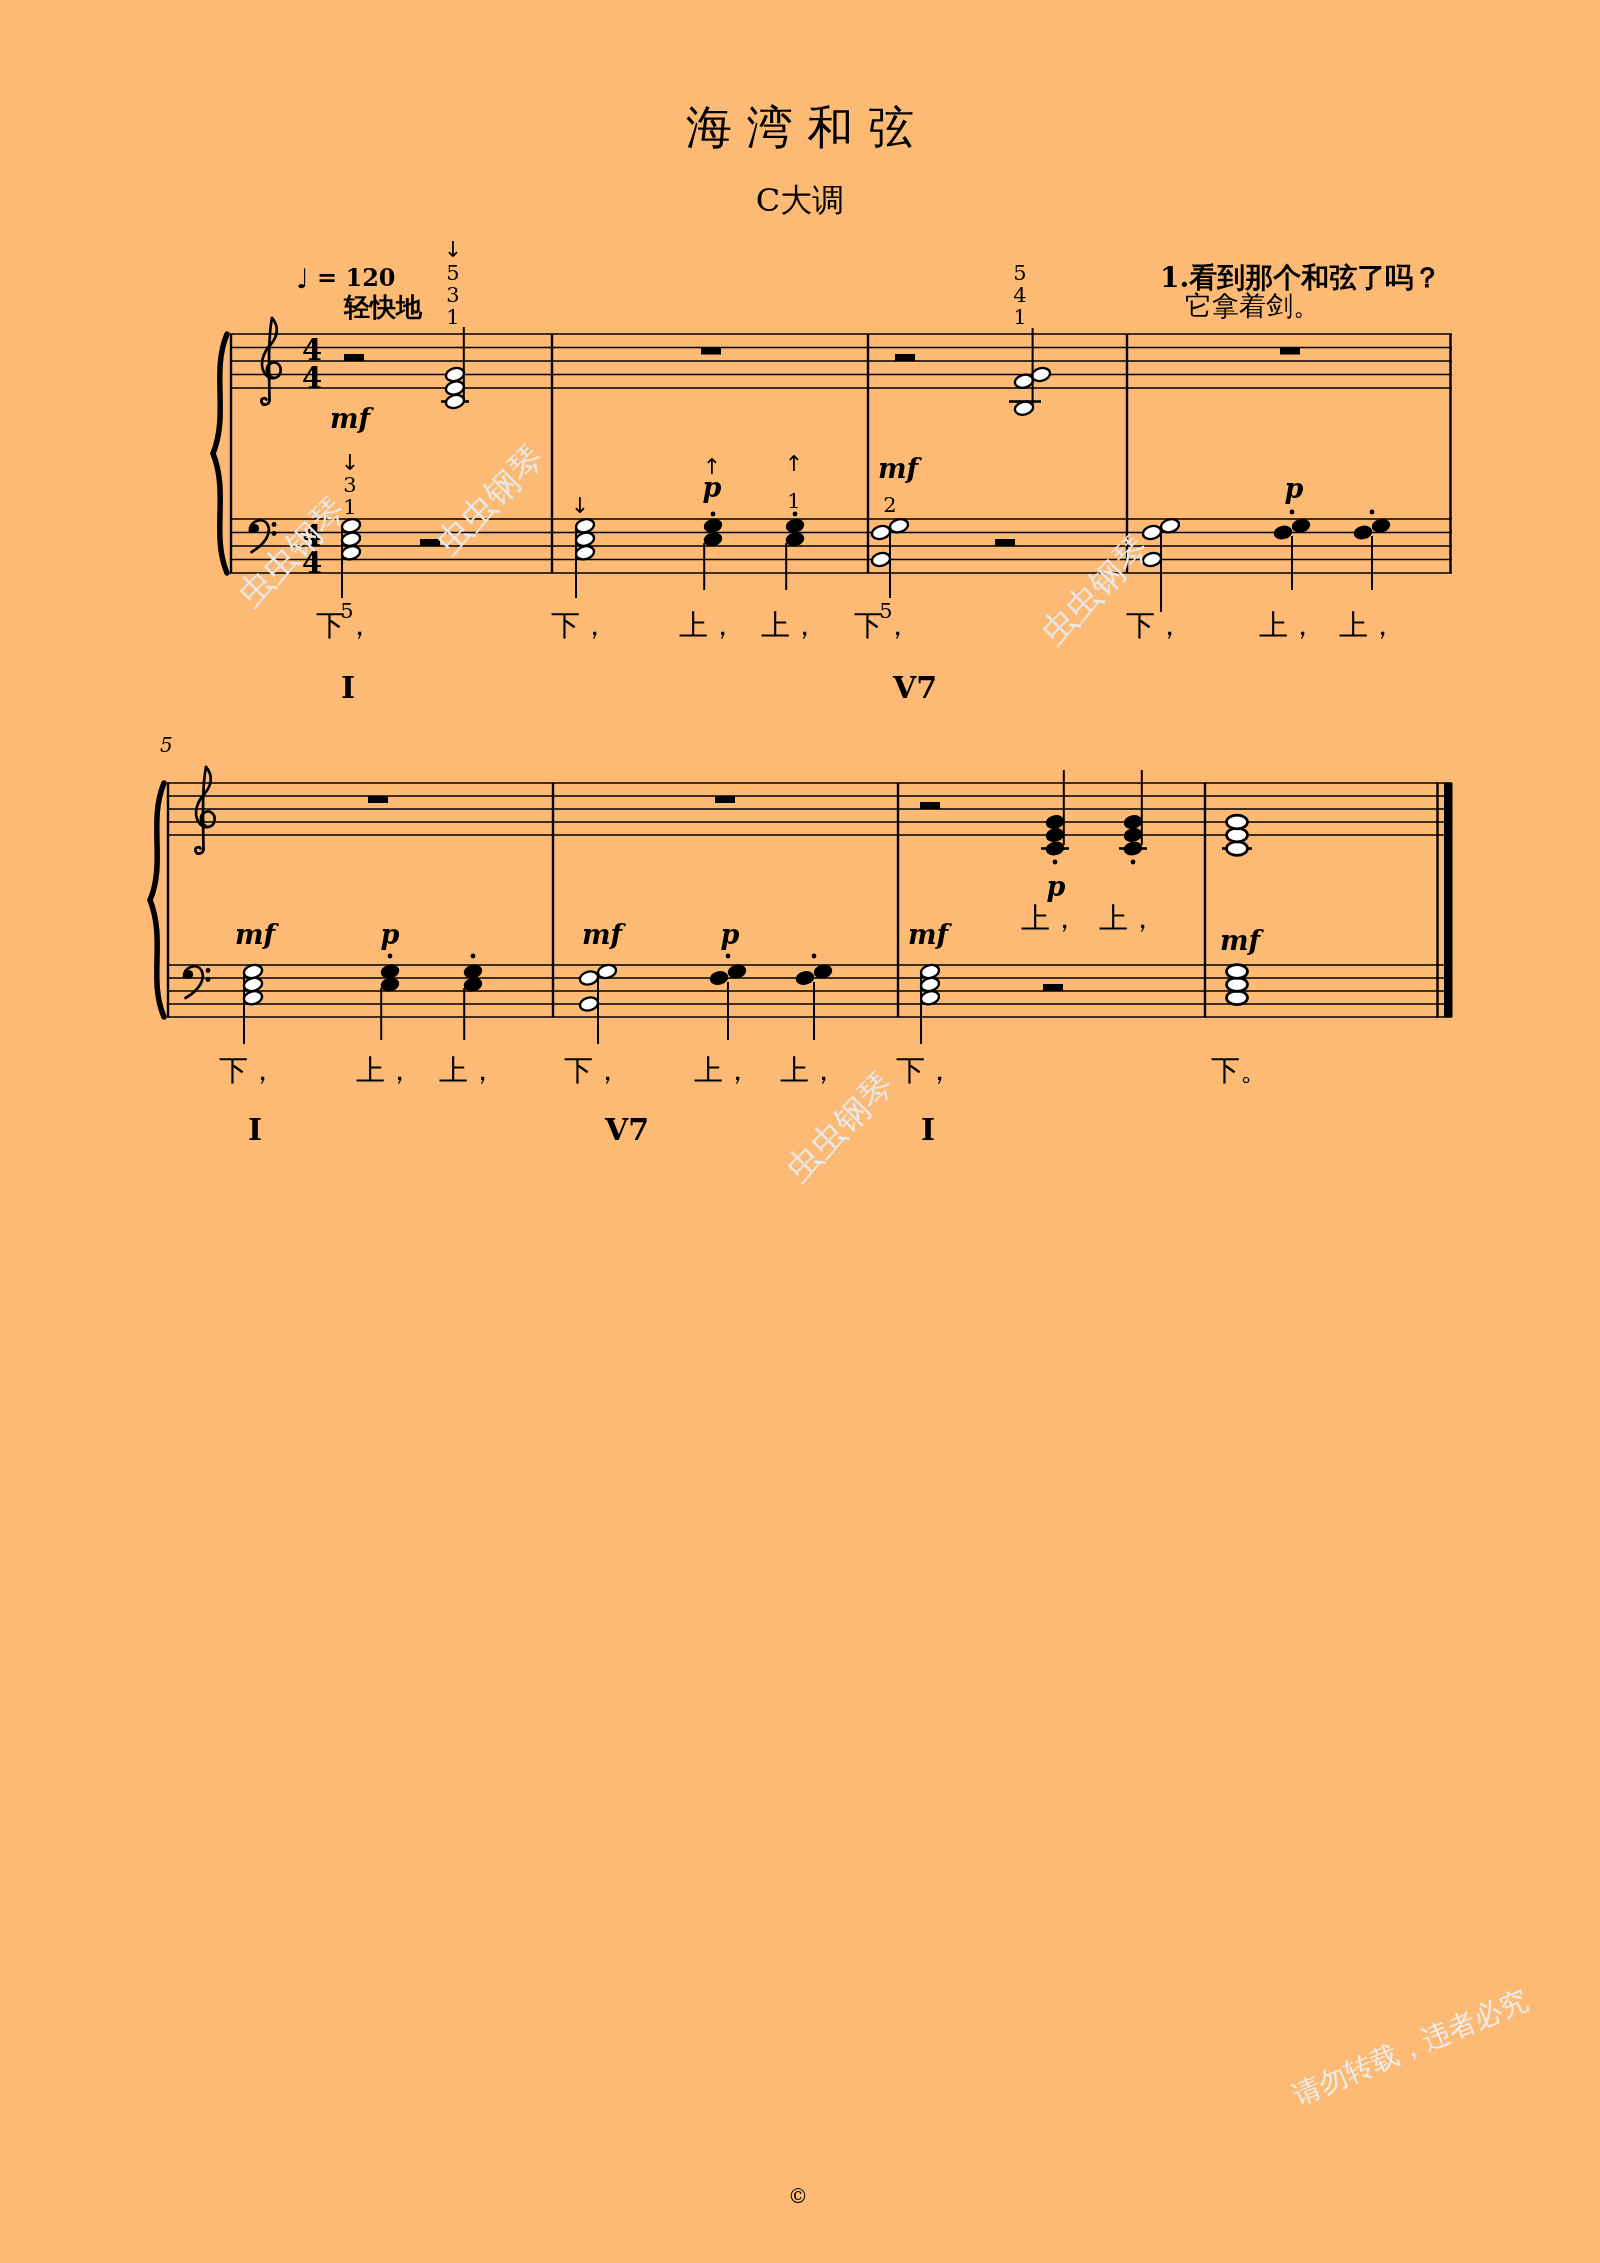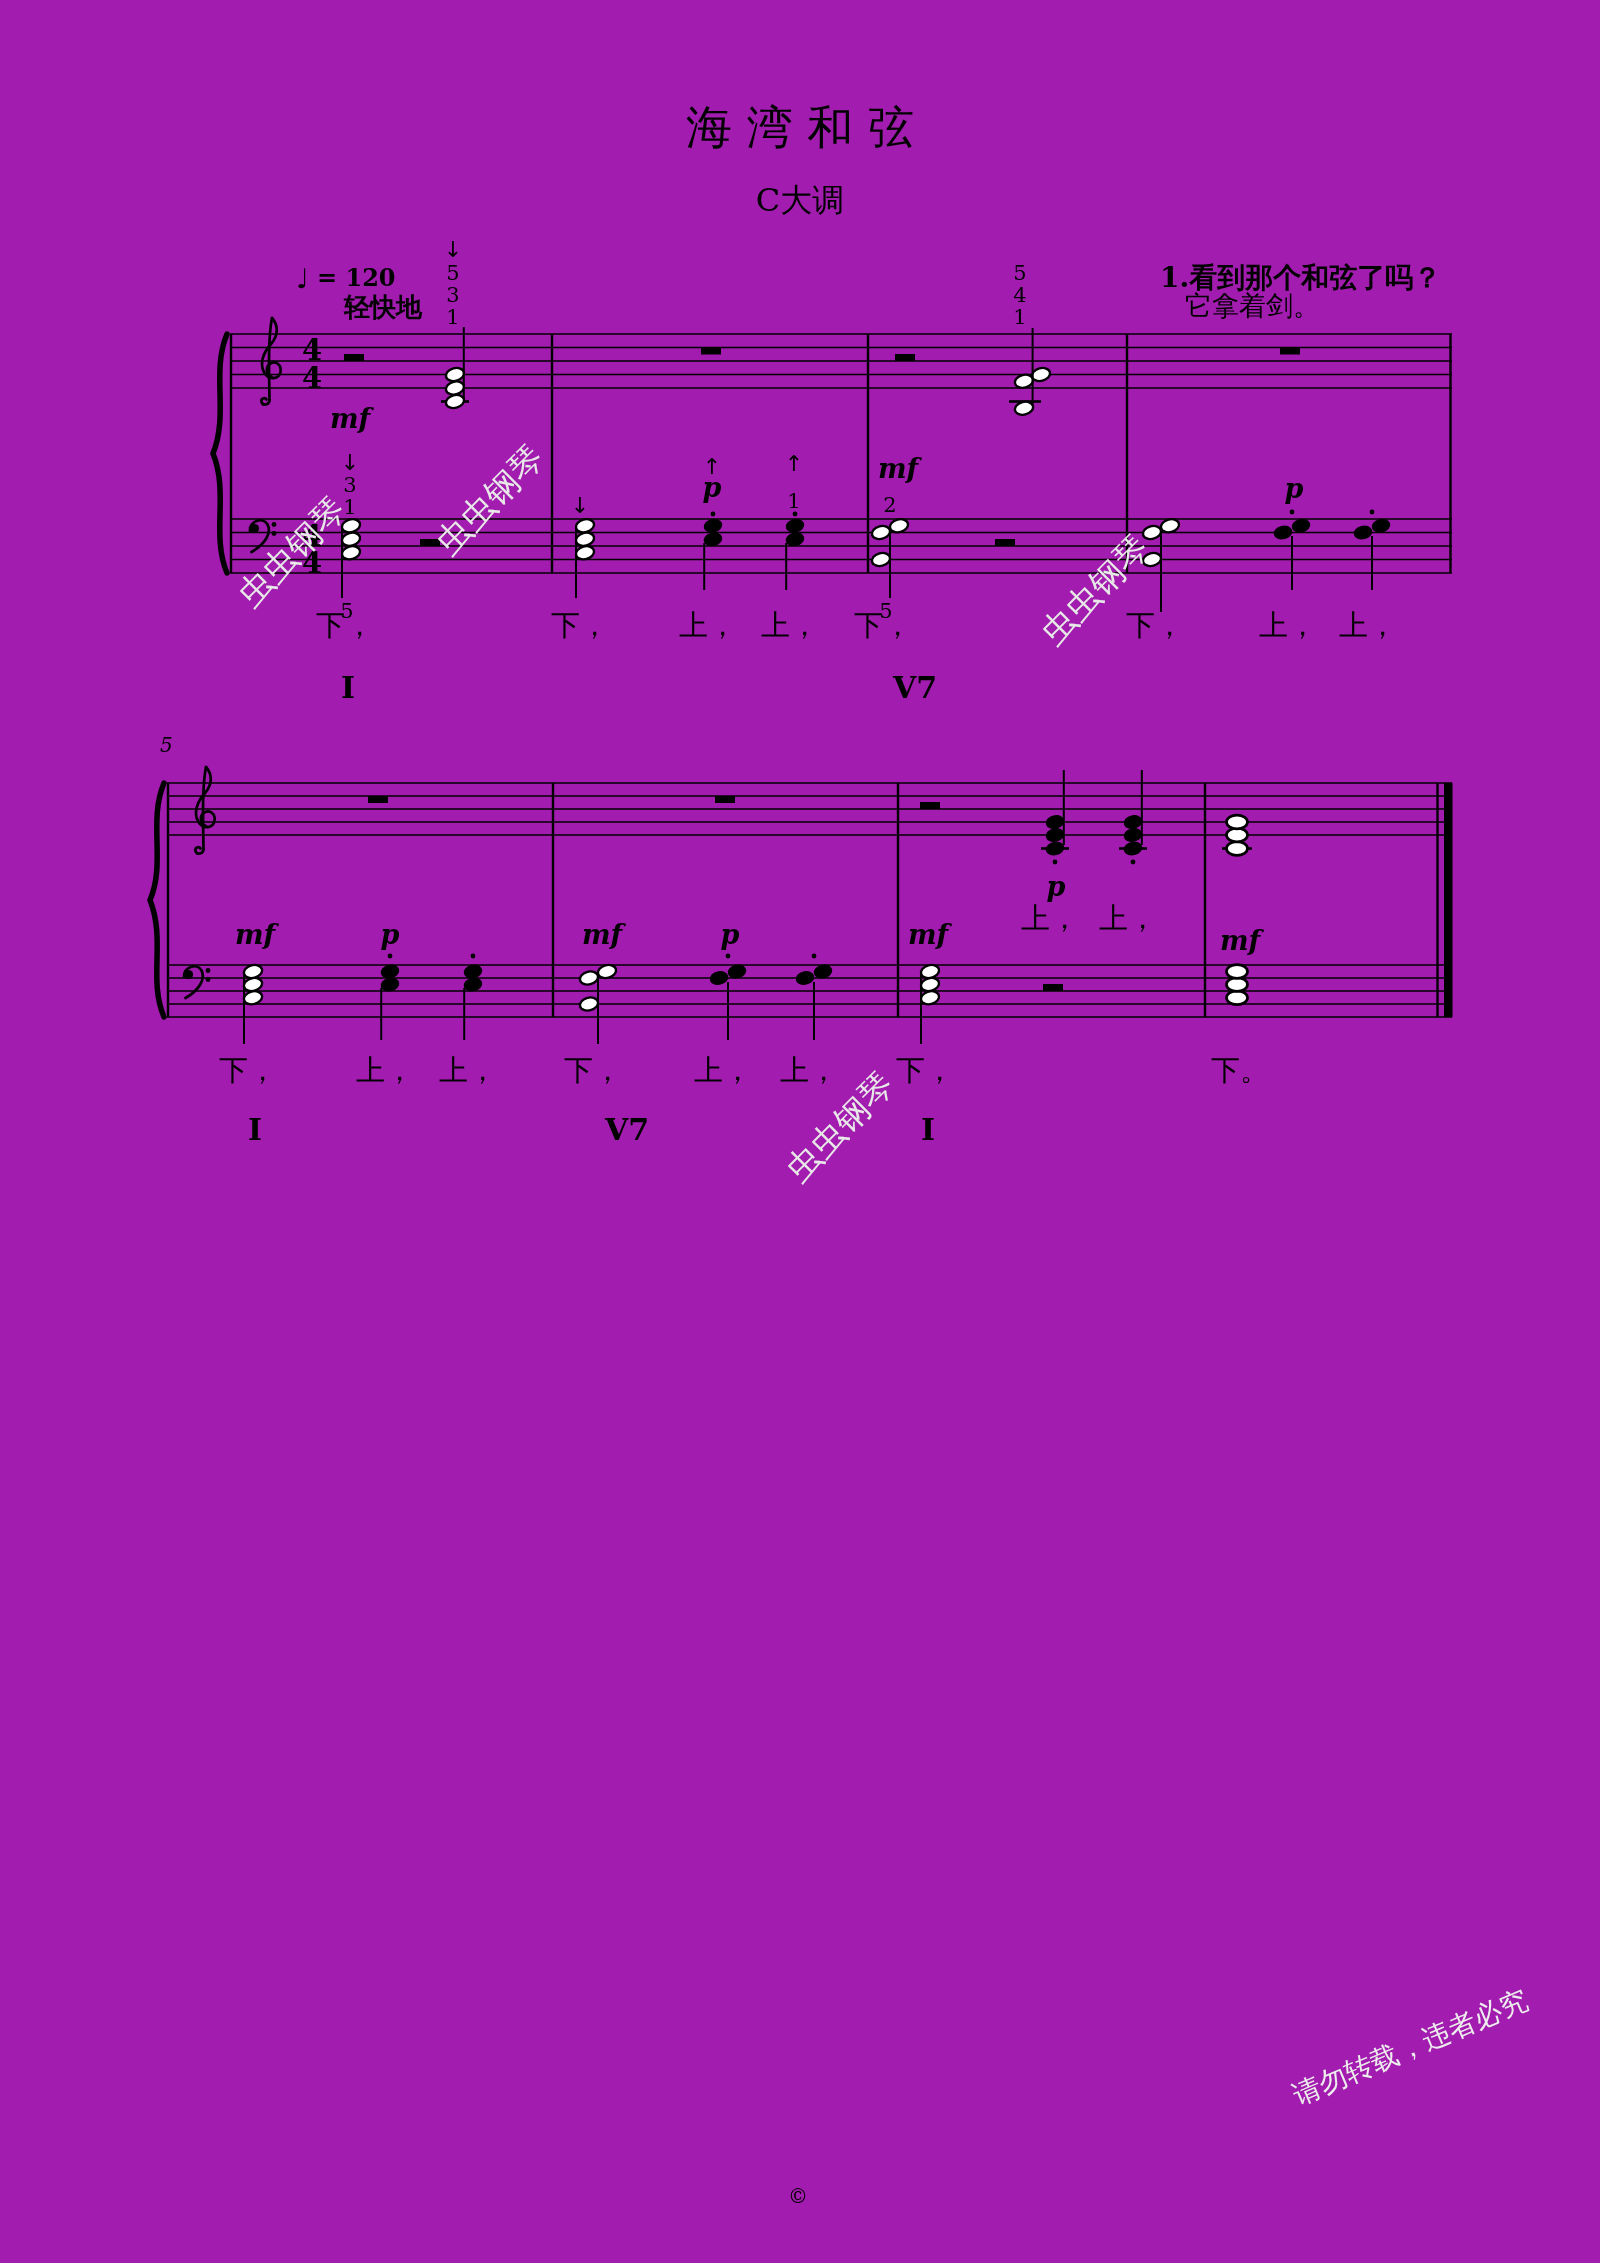--- a/index.html
+++ b/index.html
@@ -1,16 +1,16 @@
 <!DOCTYPE html>
 <html><head>
 <meta charset="utf-8">
 <style>
   html,body{margin:0;padding:0;background:#ffffff;}
-  #page{position:relative;width:1600px;height:2263px;background:#a21caf;overflow:hidden;}
+  #page{position:relative;width:1600px;height:2263px;background:#fdba74;overflow:hidden;}
   svg{display:block;}
   .staffline{stroke:#000;stroke-width:1.5;fill:none;}
   .barline{stroke:#000;stroke-width:2.4;fill:none;}
   .brace{stroke:#000;stroke-width:5.5;fill:none;stroke-linecap:round;}
   .stem{stroke:#000;stroke-width:2;}
   .ledger{stroke:#000;stroke-width:2.6;}
   .open{fill:#fff;stroke:#000;stroke-width:2.4;}
   .filled{fill:#000;stroke:#000;stroke-width:1.2;}
   .whole{fill:#fff;stroke:#000;stroke-width:2.7;}
   .rest{fill:#000;}

